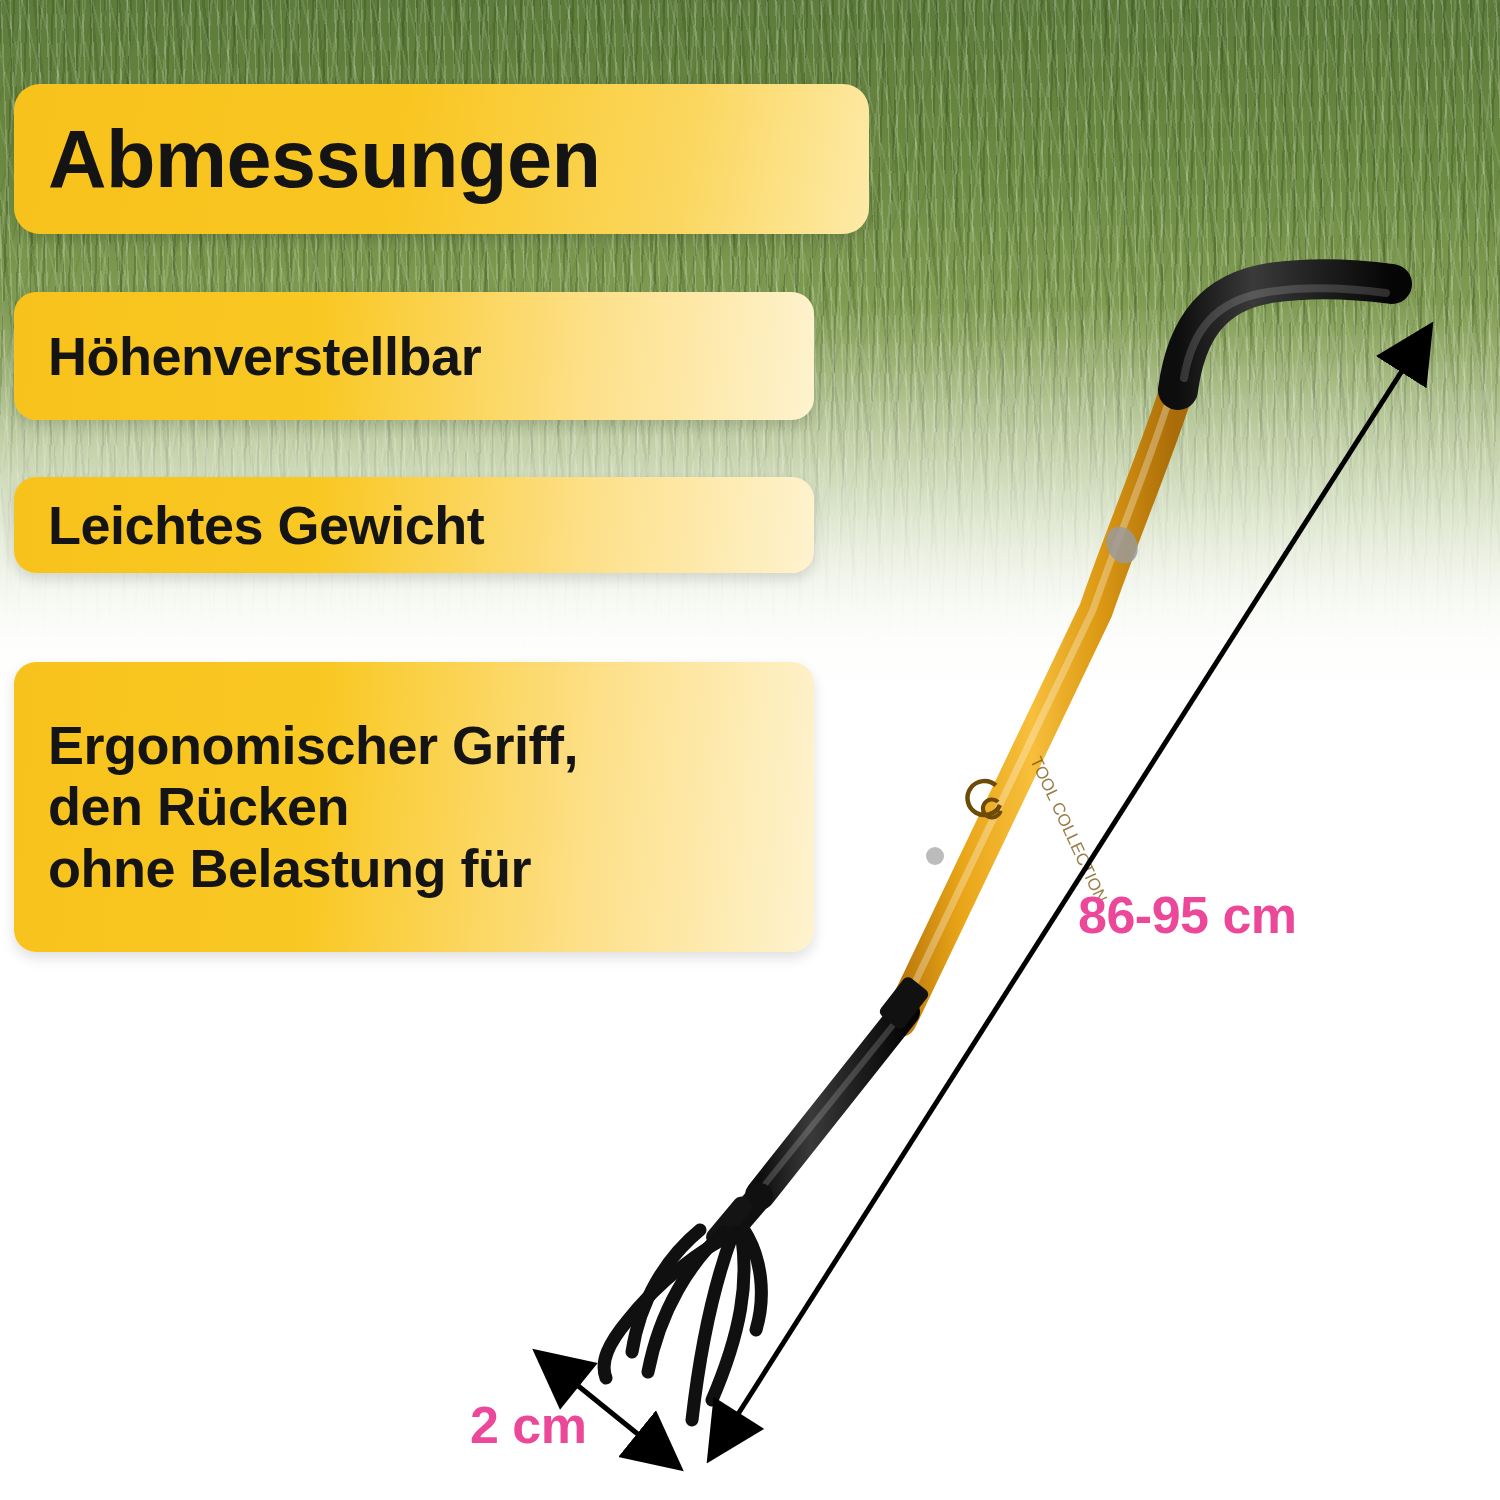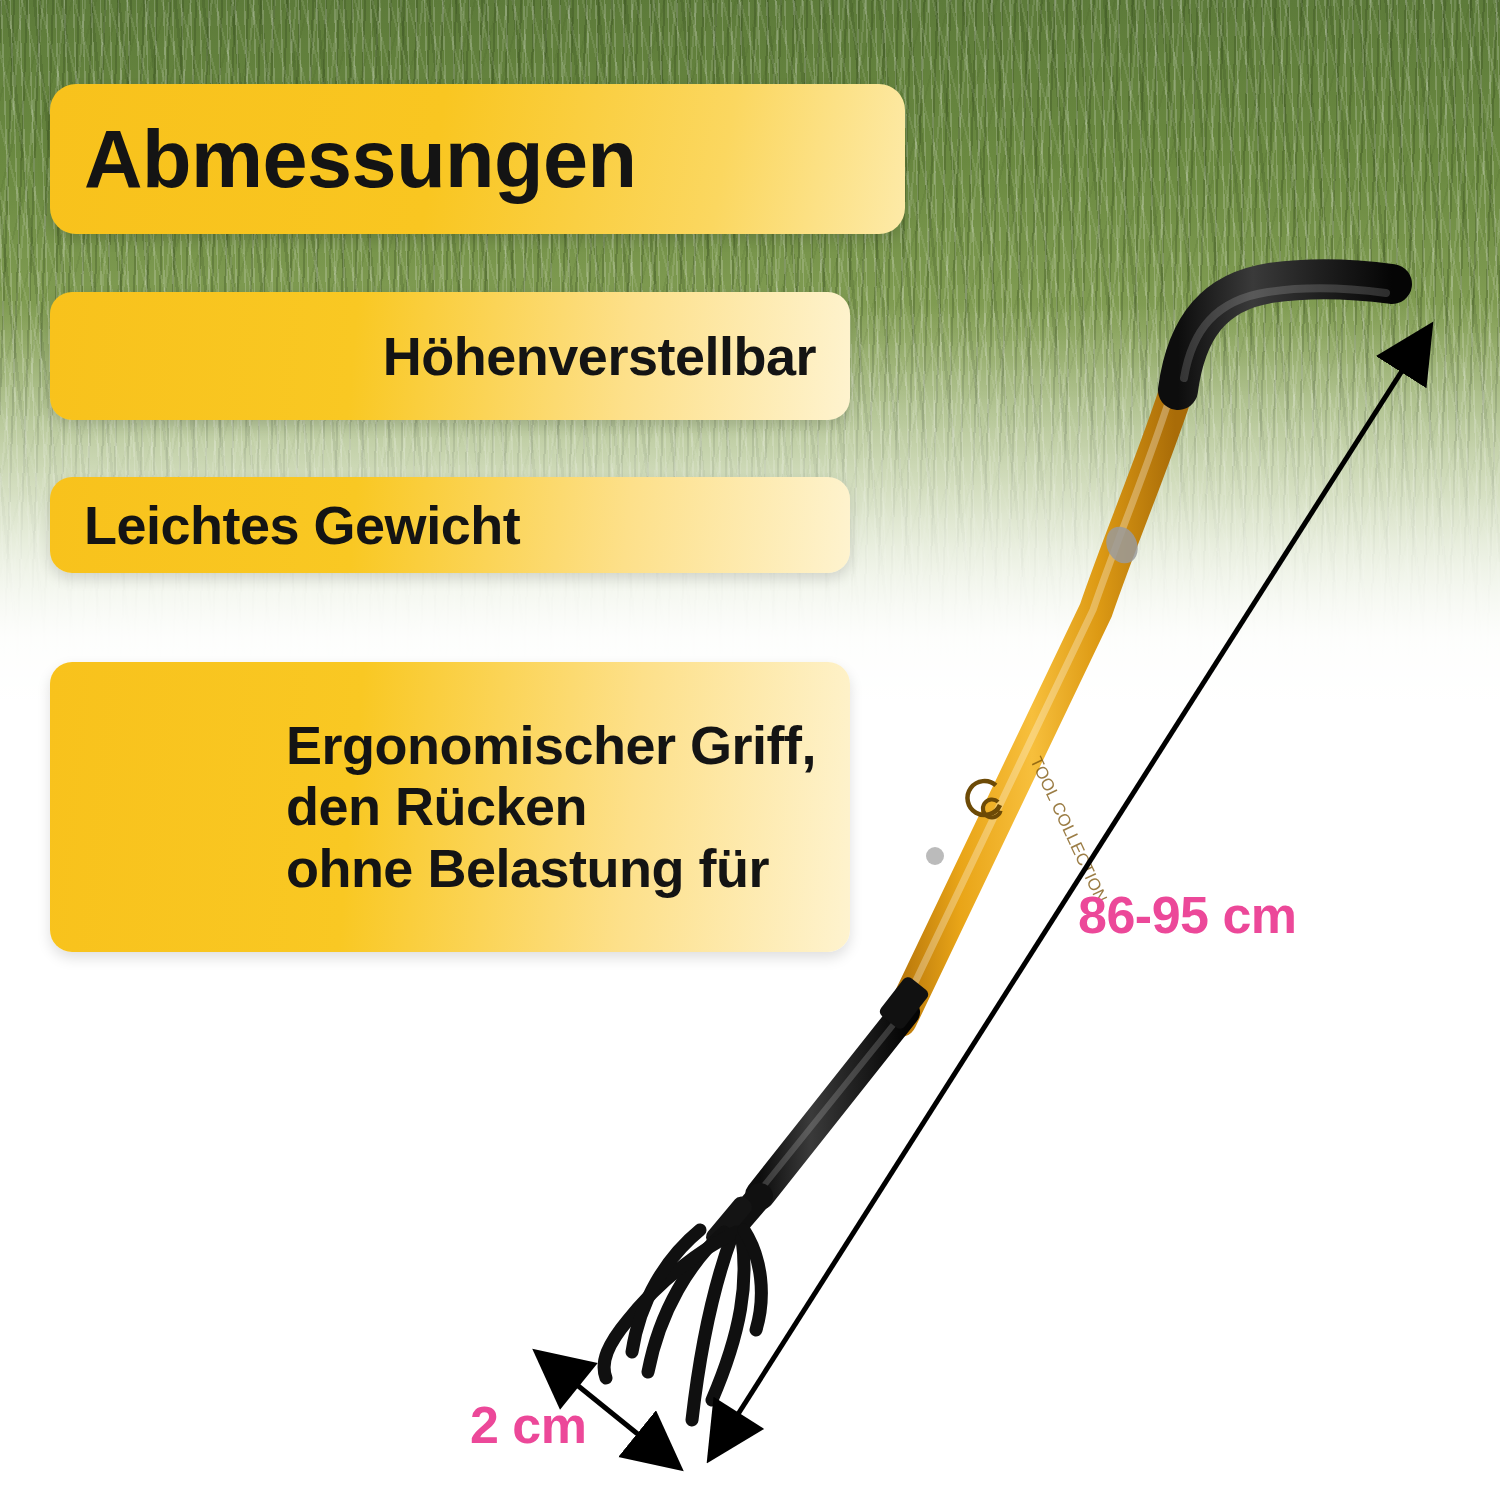--- a/index.html
+++ b/index.html
@@ -71,36 +71,34 @@
     box-sizing: border-box;
     border-radius: 22px;
     background: linear-gradient(95deg, #f8c21c 0%, #f9c823 38%, #fde08a 72%, #fef3cf 100%);
     box-shadow: 0 6px 14px rgba(0,0,0,.13);
     display: flex;
     align-items: center;
     padding: 0 34px;
     color: #141414;
     font-weight: bold;
     letter-spacing: -0.5px;
-    margin-left: 36px;
   }
   .badge-title {
     left: 14px; top: 84px;
     width: 855px; height: 150px;
     border-radius: 26px;
     font-size: 81px;
     background: linear-gradient(100deg, #f8c21c 0%, #f9c621 45%, #fbd760 78%, #fdeaa8 100%);
   }
-  .badge-1 { left: 14px; top: 292px; width: 800px; height: 128px; font-size: 54px; justify-content: flex-end; }
+  .badge-1 { left: 14px; top: 292px; width: 800px; height: 128px; font-size: 54px; }
   .badge-2 { left: 14px; top: 477px; width: 800px; height: 96px; font-size: 54px; }
   .badge-3 {
     left: 14px; top: 662px; width: 800px; height: 290px;
     font-size: 54px; line-height: 1.13;
     align-items: center;
-    justify-content: flex-end;
   }
   .badge-3 .multiline { display: block; }
 
   
   .tool-wrap {
     position: absolute;
     left: 0; top: 0;
     width: 1500px; height: 1500px;
     pointer-events: none;
   }

